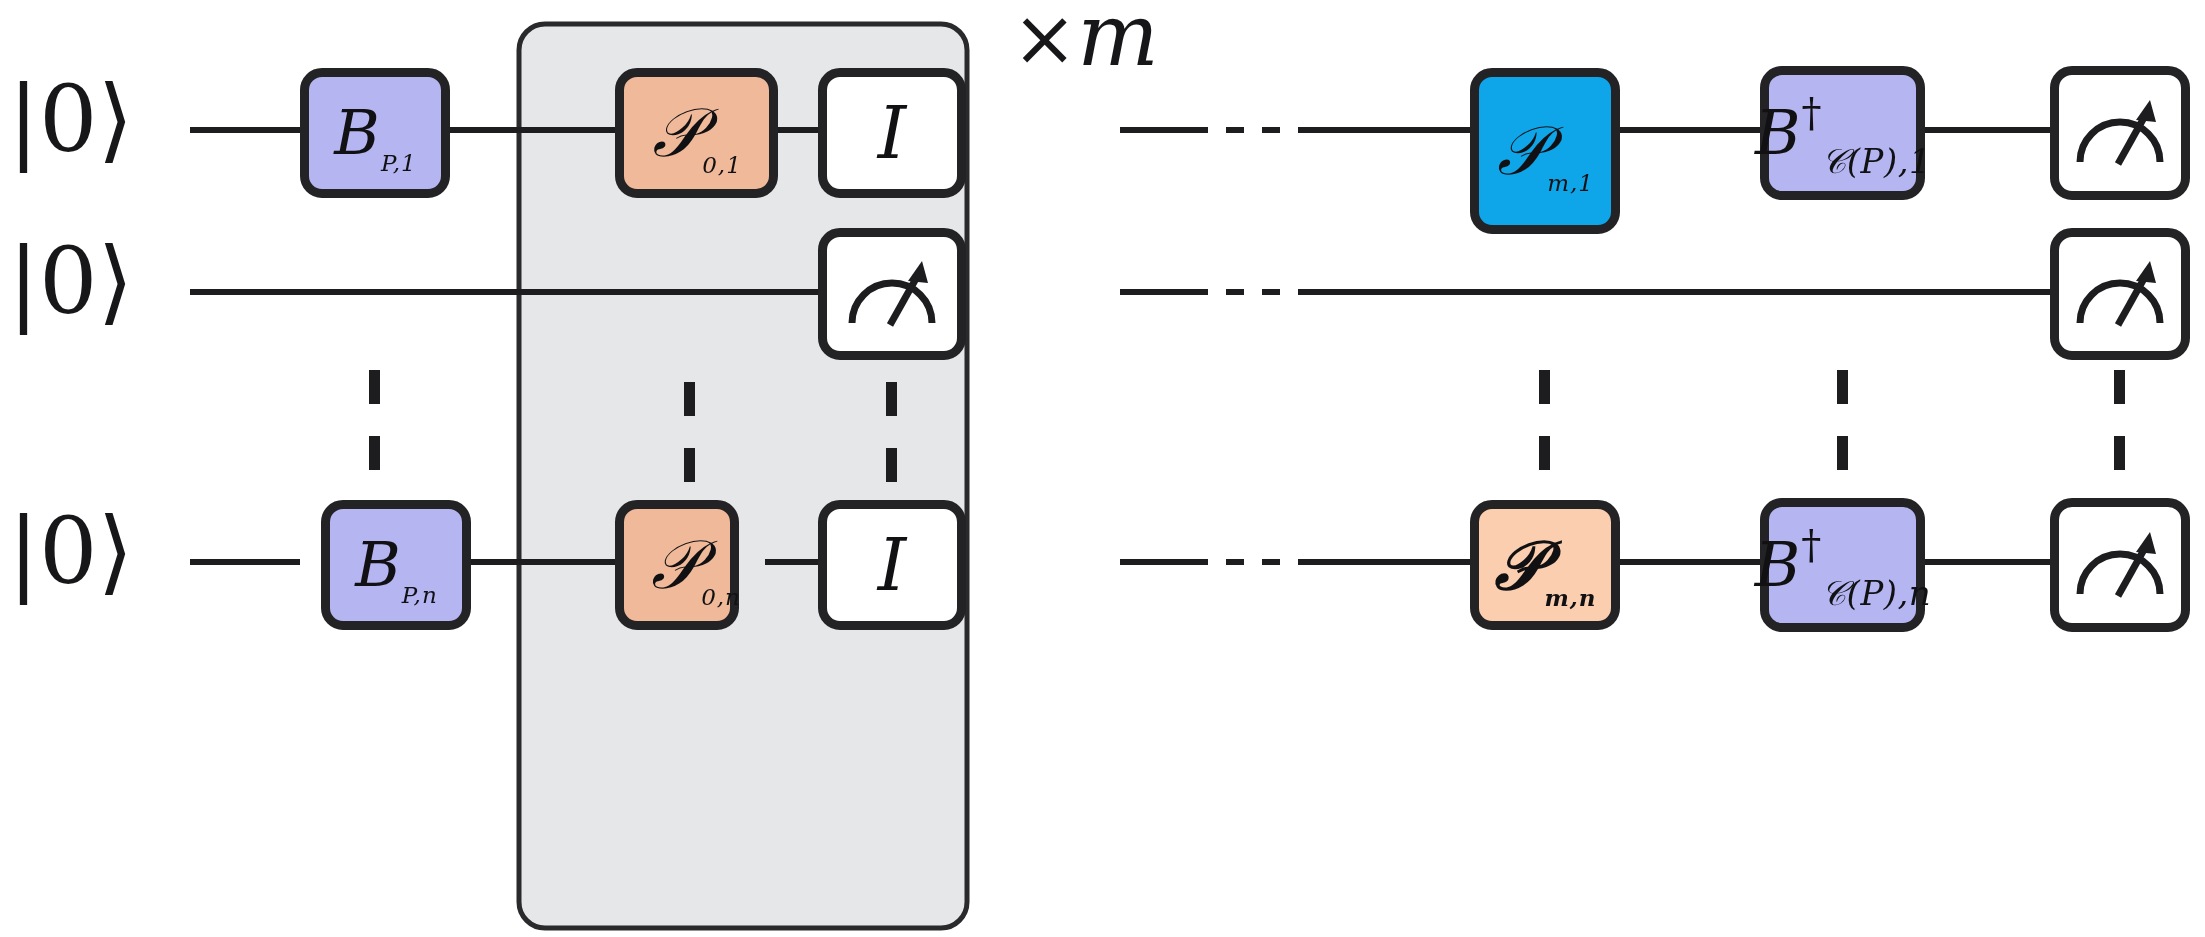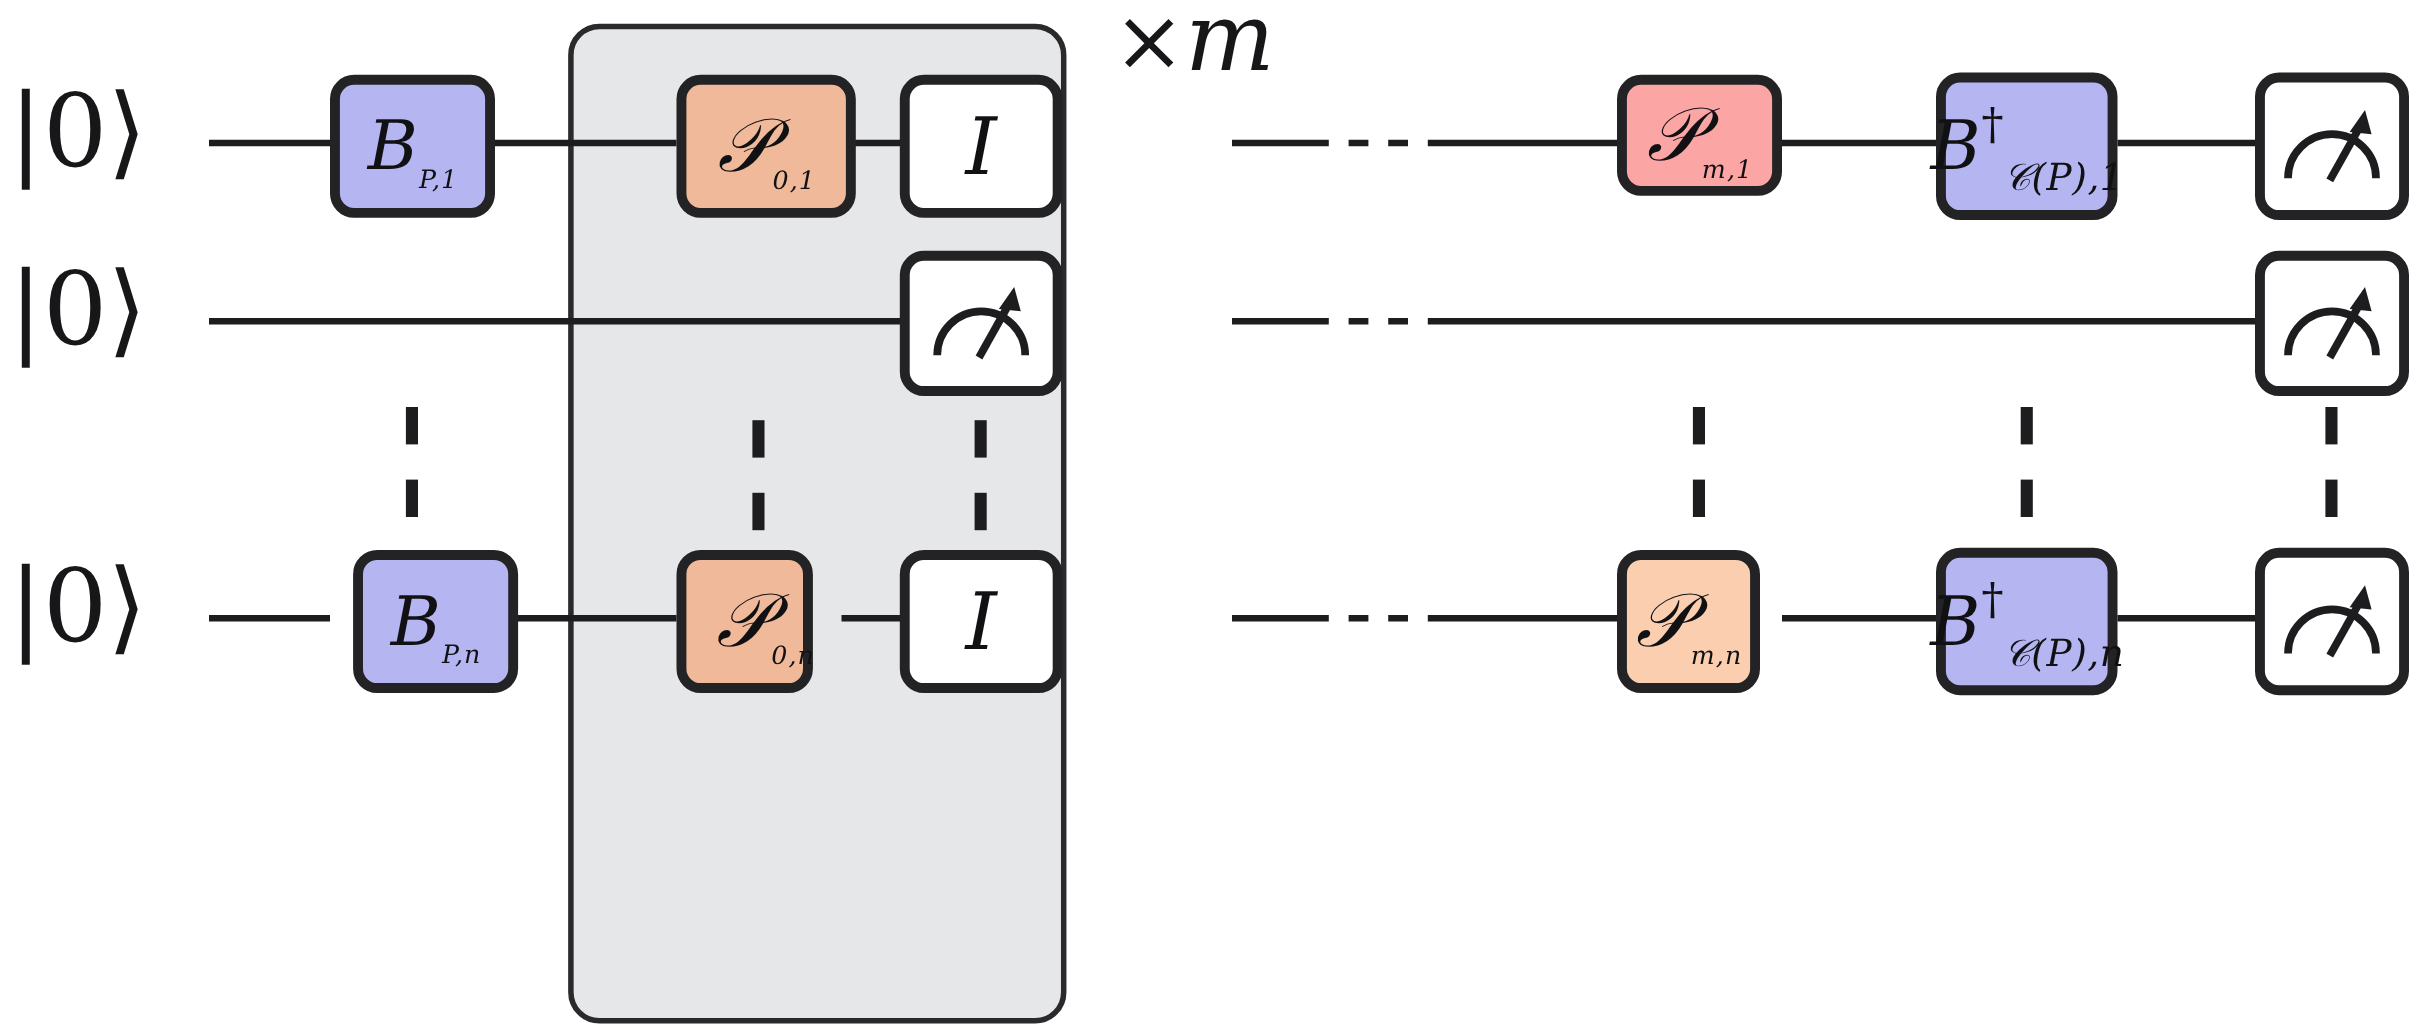--- a/index.html
+++ b/index.html
@@ -160,21 +160,21 @@
   </div>
 
   <div class="gate" style="left:615px; top:68px; width:163px; height:130px; background:#f0b999;">
     <span class="gate-label"><span class="sym-cal">𝒫</span><span class="sub">0,1</span></span>
   </div>
 
   <div class="gate" style="left:818px; top:68px; width:148px; height:130px; background:#ffffff;">
     <span class="gate-label idsym">I</span>
   </div>
 
-  <div class="gate" style="left:1470px; top:68px; width:150px; height:110px; background:#fca5a5;">
+  <div class="gate" style="left:1470px; top:68px; width:150px; height:166px; background:#0ea5e9;">
     <span class="gate-label"><span class="sym-cal">𝒫</span><span class="sub">m,1</span></span>
   </div>
 
   <div class="gate" style="left:1760px; top:66px; width:165px; height:134px; background:#b5b5f2;">
     <span class="gate-label"><span class="sym">B</span><span class="sup">†</span><span class="sub sub-small">𝒞(P),1</span></span>
   </div>
 
   <div class="gate" style="left:2050px; top:66px; width:140px; height:134px; background:#ffffff;">
     <svg width="100" height="86" viewBox="0 0 100 86">
       <path d="M 10 72 A 40 40 0 0 1 90 72" fill="none" stroke="#1d1d20" stroke-width="7"></path>
@@ -235,21 +235,21 @@
   </div>
 
   <div class="gate" style="left:615px; top:500px; width:124px; height:130px; background:#f0b999;padding-left:37px;">
     <span class="gate-label"><span class="sym-cal">𝒫</span><span class="sub">0,n</span></span>
   </div>
 
   <div class="gate" style="left:818px; top:500px; width:148px; height:130px; background:#ffffff;">
     <span class="gate-label idsym">I</span>
   </div>
 
-  <div class="gate" style="left:1470px; top:500px; width:130px; height:130px; background:#fbceb0;">
+  <div class="gate" style="left:1470px; top:500px; width:150px; height:130px; background:#fbceb0;font-weight:bold;">
     <span class="gate-label"><span class="sym-cal">𝒫</span><span class="sub">m,n</span></span>
   </div>
 
   <div class="gate" style="left:1760px; top:498px; width:165px; height:134px; background:#b5b5f2;">
     <span class="gate-label"><span class="sym">B</span><span class="sup">†</span><span class="sub sub-small">𝒞(P),n</span></span>
   </div>
 
   <div class="gate" style="left:2050px; top:498px; width:140px; height:134px; background:#ffffff;">
     <svg width="100" height="86" viewBox="0 0 100 86">
       <path d="M 10 72 A 40 40 0 0 1 90 72" fill="none" stroke="#1d1d20" stroke-width="7"></path>

